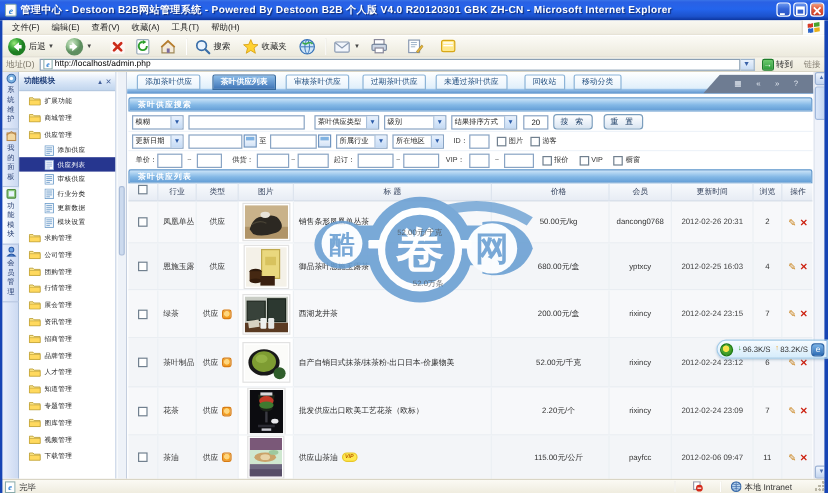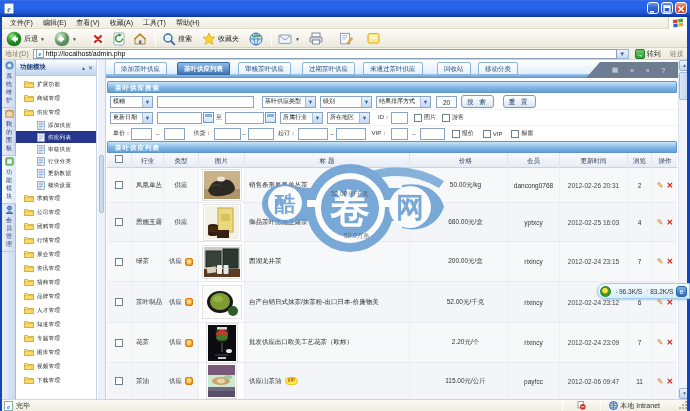--- a/index.html
+++ b/index.html
@@ -180,20 +180,21 @@
 </head>
 <body>
 
 <div id="stage">
 
   <div class="titlebar">
     <svg class="titlebar-icon" viewBox="0 0 10 11">
       <rect x="0.5" y="0.5" width="9" height="10" rx="1" fill="#fdfdfd" stroke="#8aa"></rect>
       <text x="5" y="8.6" font-size="8" font-style="italic" font-weight="bold" fill="#2a7fd4" text-anchor="middle" font-family="serif">e</text>
     </svg>
+    <div class="titlebar-text">管理中心 - Destoon B2B网站管理系统 - Powered By Destoon B2B 个人版 V4.0 R20120301 GBK ZH-CN - Microsoft Internet Explorer</div>
     <div class="winbtns">
       <div class="winbtn">
           <svg width="8" height="8" viewBox="0 0 8 8">
             <rect x="1" y="6" width="4" height="1.6" fill="#fff"></rect>
           </svg>
         </div>
       <div class="winbtn">
           <svg width="8" height="8" viewBox="0 0 8 8">
             <rect x="1" y="1" width="6" height="6" fill="none" stroke="#fff" stroke-width="1.3"></rect>
             <rect x="1" y="1" width="6" height="2" fill="#fff"></rect>

